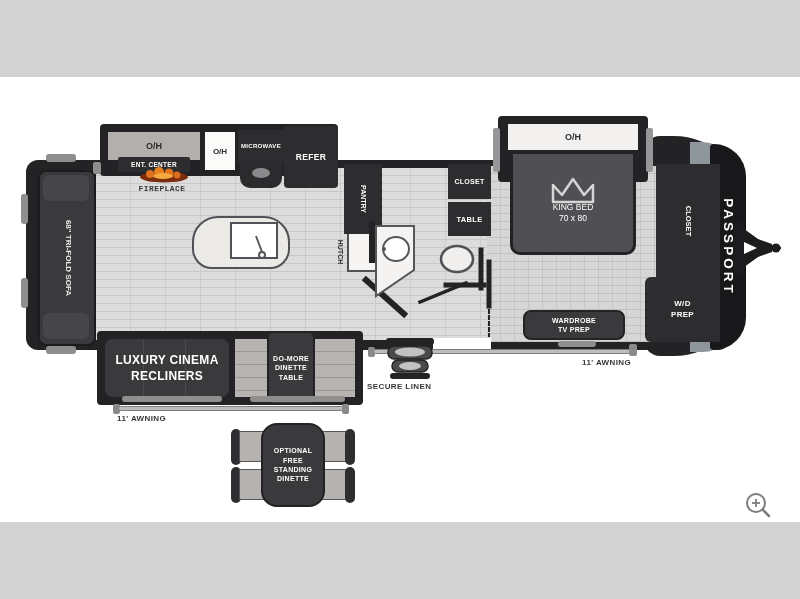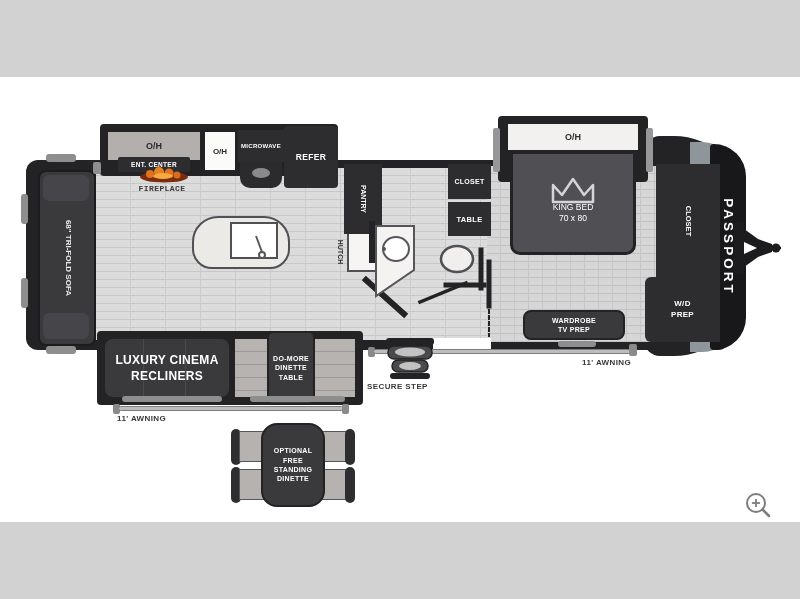--- a/index.html
+++ b/index.html
@@ -141,21 +141,21 @@
   <div class="abs awncap" style="left:113px;top:404px;width:7px;height:10px;"></div>
   <div class="abs awnbar" style="left:118px;top:406px;width:226px;height:5px;"></div>
   <div class="abs awncap" style="left:342px;top:404px;width:7px;height:10px;"></div>
   <div class="abs floor-label" style="left:117px;top:414px;font-size:8px;">11' AWNING</div>
 
   <div class="abs awncap" style="left:368px;top:347px;width:7px;height:10px;"></div>
   <div class="abs awnbar" style="left:373px;top:349px;width:258px;height:5px;"></div>
   <div class="abs awncap" style="left:629px;top:344px;width:8px;height:12px;"></div>
   <div class="abs floor-label" style="left:582px;top:358px;font-size:8px;">11' AWNING</div>
 
-  <div class="abs floor-label" style="left:367px;top:382px;font-size:8px;">SECURE STEP</div>
+  <div class="abs floor-label" style="left:367px;top:382px;font-size:8px;">SECURE LINEN</div>
 
   <div class="abs" style="left:231px;top:429px;width:10px;height:36px;background:#2e2e30;border-radius:5px;"></div>
   <div class="abs" style="left:239px;top:431px;width:26px;height:31px;background:#b5b2af;border:1px solid #55555a;"></div>
   <div class="abs" style="left:231px;top:467px;width:10px;height:36px;background:#2e2e30;border-radius:5px;"></div>
   <div class="abs" style="left:239px;top:469px;width:26px;height:31px;background:#b5b2af;border:1px solid #55555a;"></div>
   <div class="abs" style="left:321px;top:431px;width:26px;height:31px;background:#b5b2af;border:1px solid #55555a;"></div>
   <div class="abs" style="left:345px;top:429px;width:10px;height:36px;background:#2e2e30;border-radius:5px;"></div>
   <div class="abs" style="left:321px;top:469px;width:26px;height:31px;background:#b5b2af;border:1px solid #55555a;"></div>
   <div class="abs" style="left:345px;top:467px;width:10px;height:36px;background:#2e2e30;border-radius:5px;"></div>
   <div class="abs furn flex pre" style="left:261px;top:423px;width:64px;height:84px;border-radius:16px;border:2px solid #232325;font-size:7px;line-height:1.35;">

